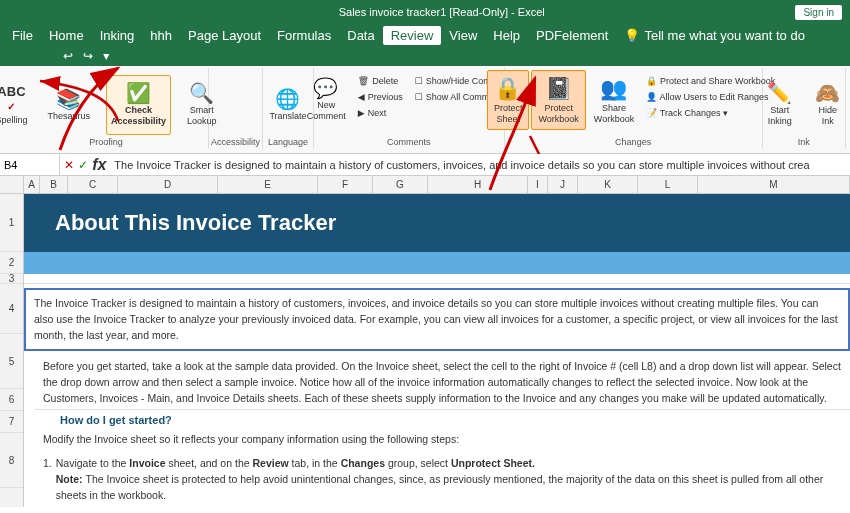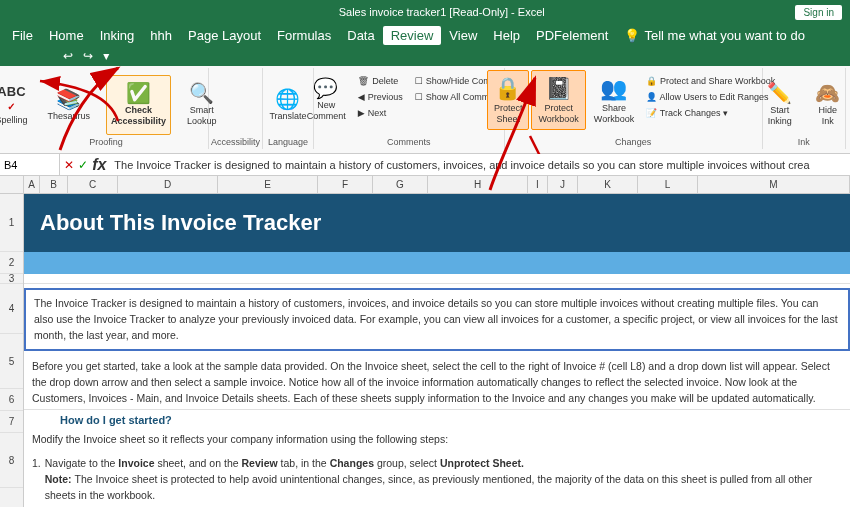--- a/index.html
+++ b/index.html
@@ -197,21 +197,21 @@
       overflow: hidden;
       position: relative;
     }
 
     
     .invoice-header {
       background: #1a5276;
       color: #fff;
       font-size: 22px;
       font-weight: bold;
-      padding: 12px 16px;
+      padding: 12px 31px;
       height: 58px;
       display: flex;
       align-items: center;
     }
     .invoice-sub-header {
       background: #5dade2;
       height: 22px;
     }
 
     .cell-b4 {
@@ -221,20 +221,21 @@
       color: #333;
       line-height: 1.5;
       margin: 4px 0;
     }
 
     .content-text {
       padding: 4px 8px;
       font-size: 10.5px;
       color: #333;
       line-height: 1.5;
+      margin-left: 11px;
     }
 
     .how-to-header {
       color: #1a5276;
       font-size: 11px;
       font-weight: bold;
       padding: 4px 8px 2px 8px;
       margin-left: 28px;
     }
 

